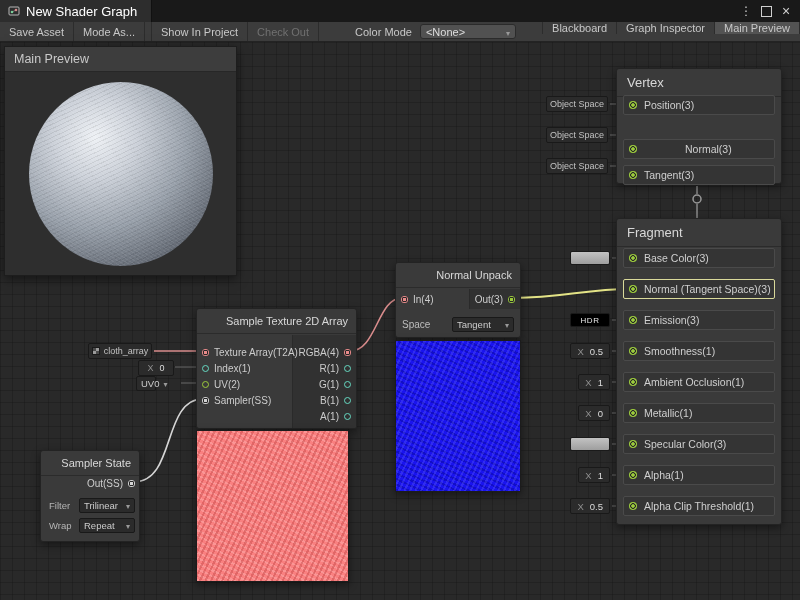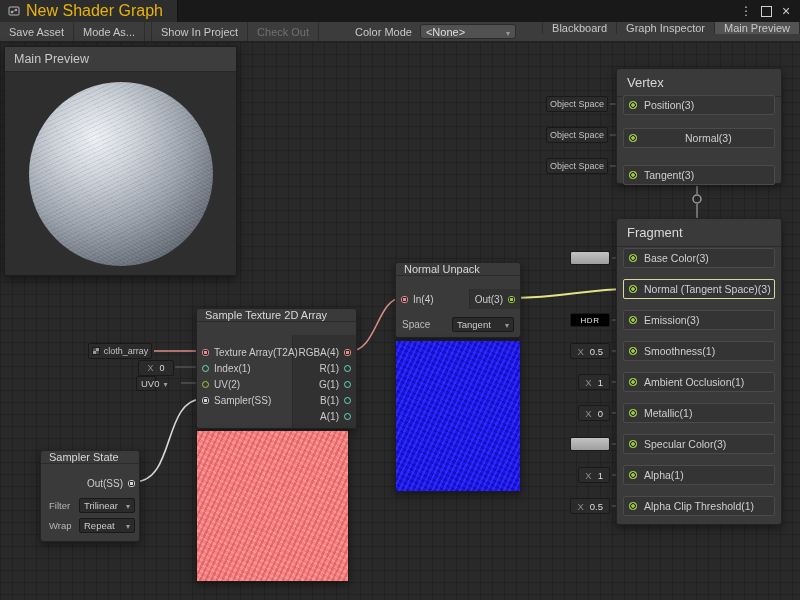--- a/index.html
+++ b/index.html
@@ -2,21 +2,21 @@
 <html><head>
 <meta charset="utf-8">
 <style>
   * { margin:0; padding:0; box-sizing:border-box; }
   body { font-family:"Liberation Sans", sans-serif; background:#111; }
   .window { position:relative; width:800px; height:600px; overflow:hidden; background:#292929; }
 
   
   .titlebar { position:absolute; left:0; top:0; width:800px; height:22px; background:#191919; display:flex; align-items:stretch; }
   .doc-tab { display:flex; align-items:center; gap:6px; padding:0 14px 0 8px; background:#2d2d2d; border-right:1px solid #111; }
-  .tab-label { font-size:16px; color:#eab308; white-space:nowrap; }
+  .tab-label { font-size:13px; color:#ffffff; white-space:nowrap; }
   .tab-icon { display:flex; align-items:center; }
   .win-controls { margin-left:auto; display:flex; align-items:center; gap:4px; padding-right:6px; }
   .winbtn { width:16px; height:16px; display:flex; align-items:center; justify-content:center; color:#cfcfcf; font-size:12px; cursor:default; }
   .kebab::before { content:"⋮"; }
   .maxi { position:relative; }
   .maxi::before { content:""; width:9px; height:9px; border:1px solid #cfcfcf; display:block; }
   .close::before { content:"×"; font-size:14px; }
 
   
   .toolbar { position:absolute; left:0; top:22px; width:800px; height:20px; background:#3c3c3c; border-bottom:1px solid #232323; display:flex; align-items:stretch; font-size:11px; color:#c8c8c8; }
@@ -44,21 +44,21 @@
   .sphere { width:184px; height:184px; border-radius:50%;
     background:
       repeating-linear-gradient(32deg, rgba(255,255,255,0.07) 0 1px, transparent 1px 3px),
       repeating-linear-gradient(-25deg, rgba(0,0,0,0.08) 0 1px, transparent 1px 4px),
       radial-gradient(circle at 36% 30%, #eef1f5 0%, #ccd1d9 24%, #99a1ab 52%, #5d636d 82%, #3c4149 100%); }
 
   
   .node { position:absolute; background:#3a3a3a; border:1px solid #232323; border-radius:3px; box-shadow:0 3px 8px rgba(0,0,0,0.45); }
   .node-title { color:#d8d8d8; padding:6px 10px; border-bottom:1px solid #2b2b2b; white-space:nowrap; }
   .node-title.lg { font-size:13px; }
-  .node-title.sm { font-size:11px; padding:0 8px; }
+  .node-title.sm { font-size:11px; padding:6px 8px;text-align:right; }
 
   .block-row { position:absolute; left:6px; right:6px; height:20px; background:#343434; border:1px solid #4a4a4a; border-radius:2px; display:flex; align-items:center; gap:7px; padding:0 5px; }
   .block-row.selected { border-color:#d9d99a; }
   .row-label { font-size:10.5px; color:#cfcfcf; white-space:nowrap; }
 
   .dot { width:8px; height:8px; border-radius:50%; flex:0 0 auto; }
   .green { background:#9ccc3c; }
   .green.ring { background:radial-gradient(circle, #9ccc3c 0 1.5px, #282828 1.9px 2.7px, #9ccc3c 3px 100%); }
   .red { background:#e98a8a; }
   .red.ring { background:radial-gradient(circle, #e98a8a 0 1.5px, #282828 1.9px 2.7px, #e98a8a 3px 100%); }
@@ -180,21 +180,21 @@
         <div class="sphere"></div>
       </div>
     </div>
 
     <div class="node" style="left:616px; top:26px; width:166px; height:116px;">
       <div class="node-title lg">Vertex</div>
       <div class="block-row" style="top:26px;">
         <span class="dot green ring"></span>
         <span class="row-label">Position(3)</span>
       </div>
-      <div class="block-row" style="top:59px;gap:48px;">
+      <div class="block-row" style="top:70px;gap:48px;">
         <span class="dot green ring"></span>
         <span class="row-label">Normal(3)</span>
       </div>
       <div class="block-row" style="top:96px;">
         <span class="dot green ring"></span>
         <span class="row-label">Tangent(3)</span>
       </div>
     </div>
     <div class="mini-chip" style="left:546px; top:54px; width:62px;">
         <span>Object Space</span>

